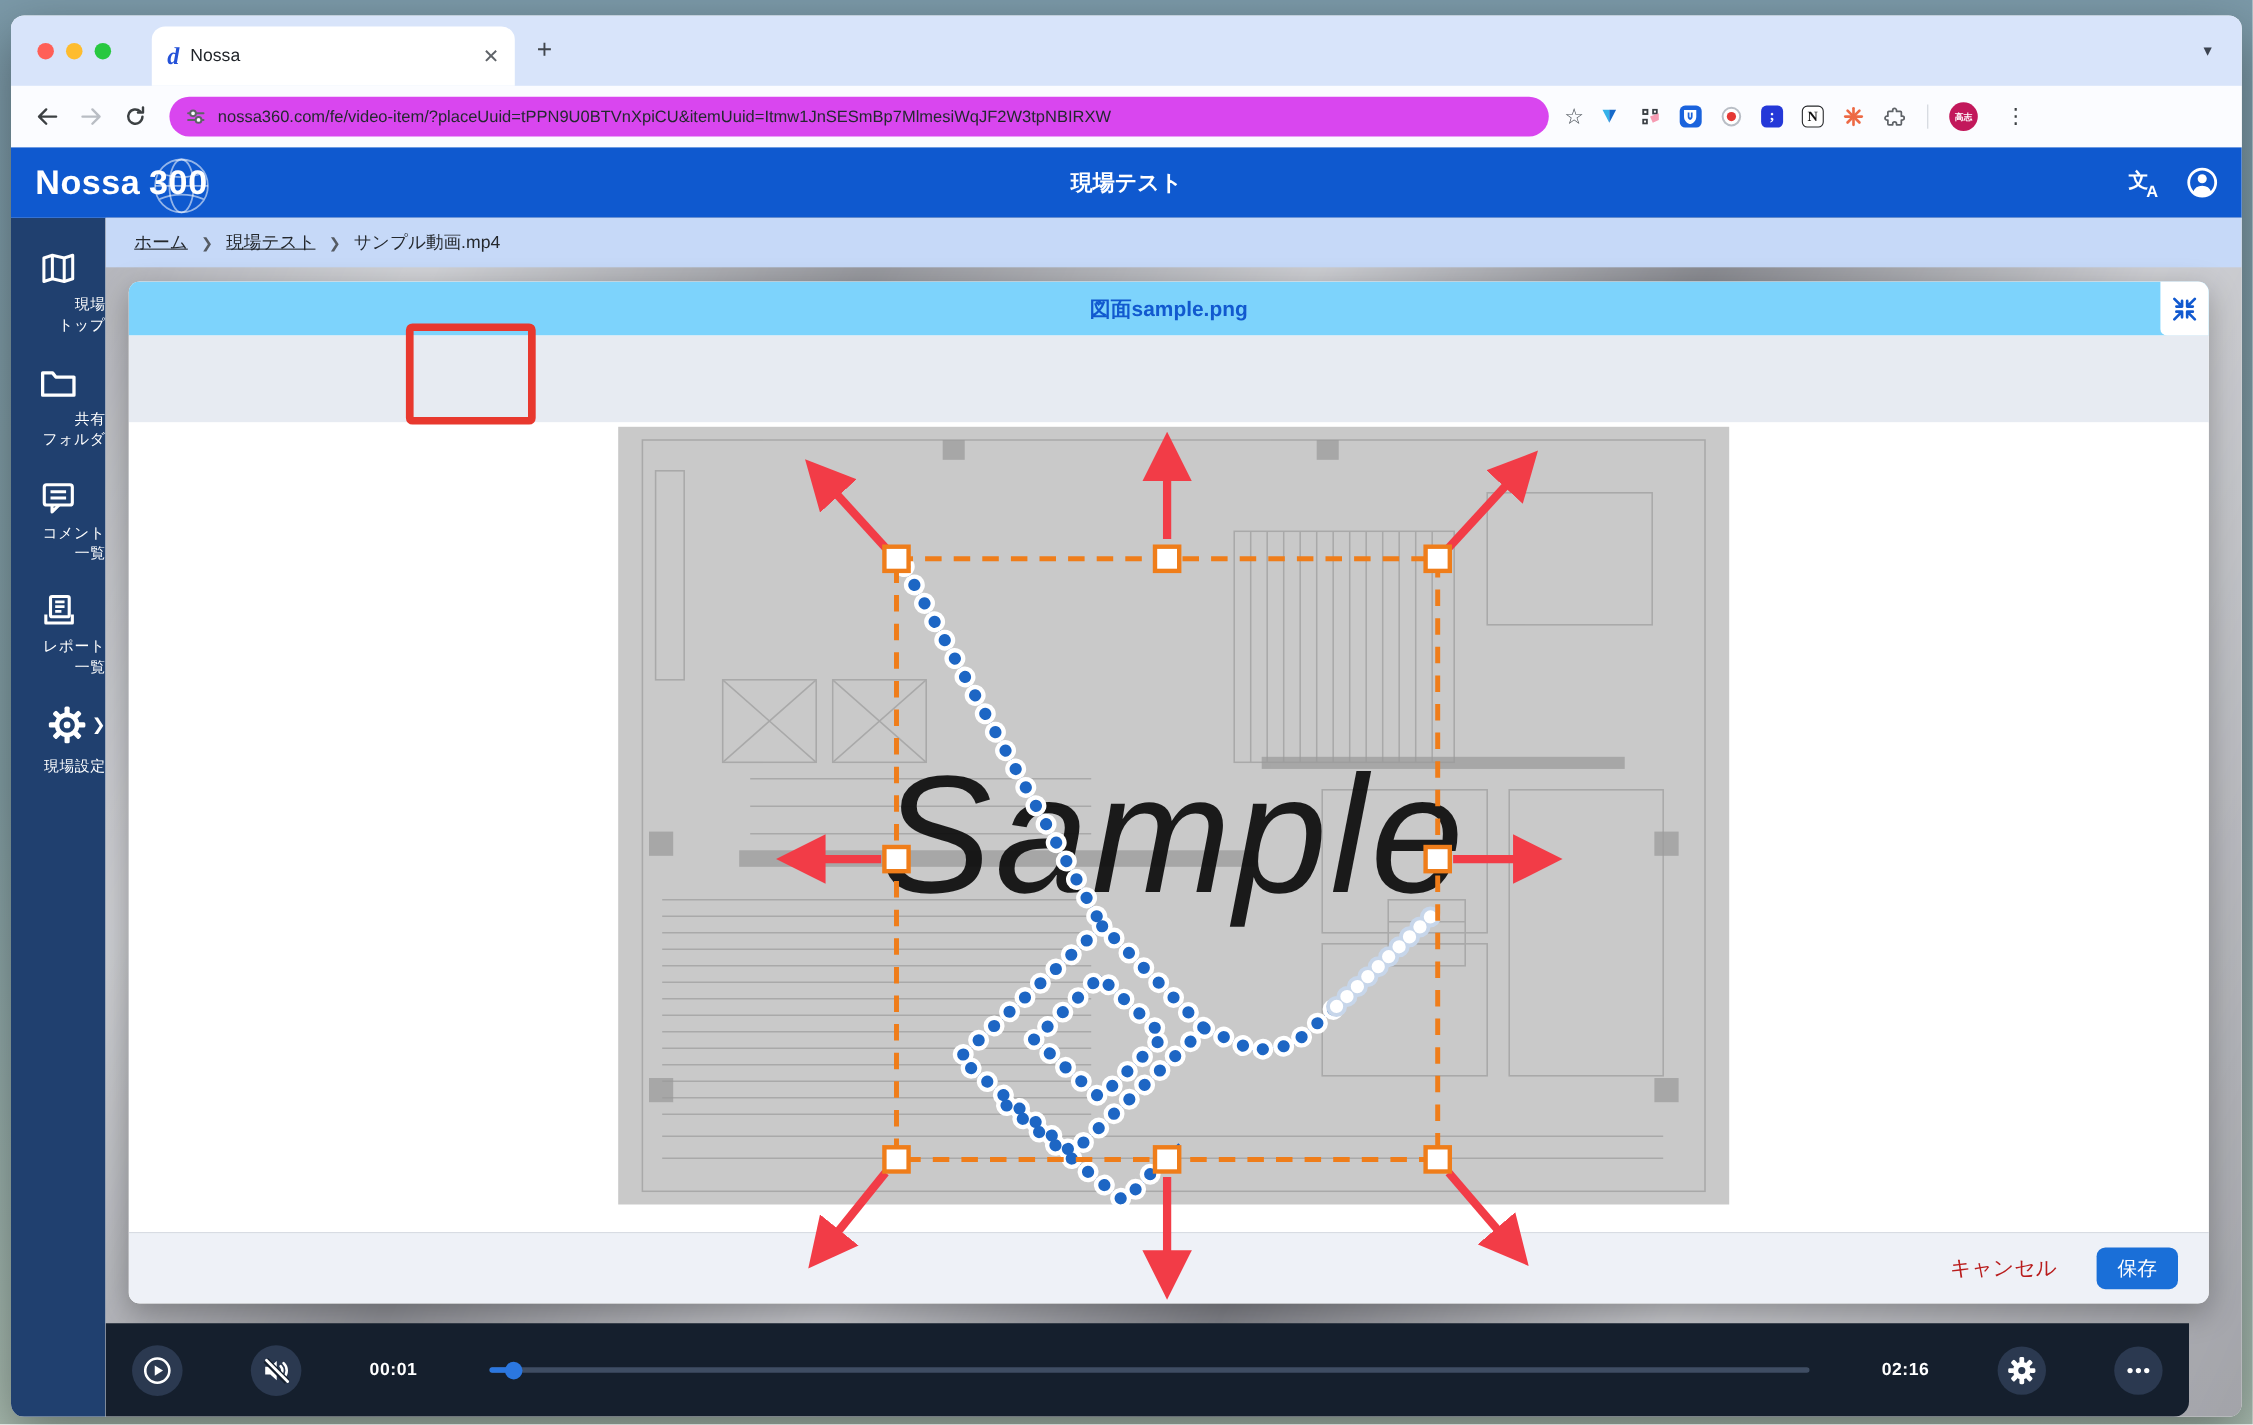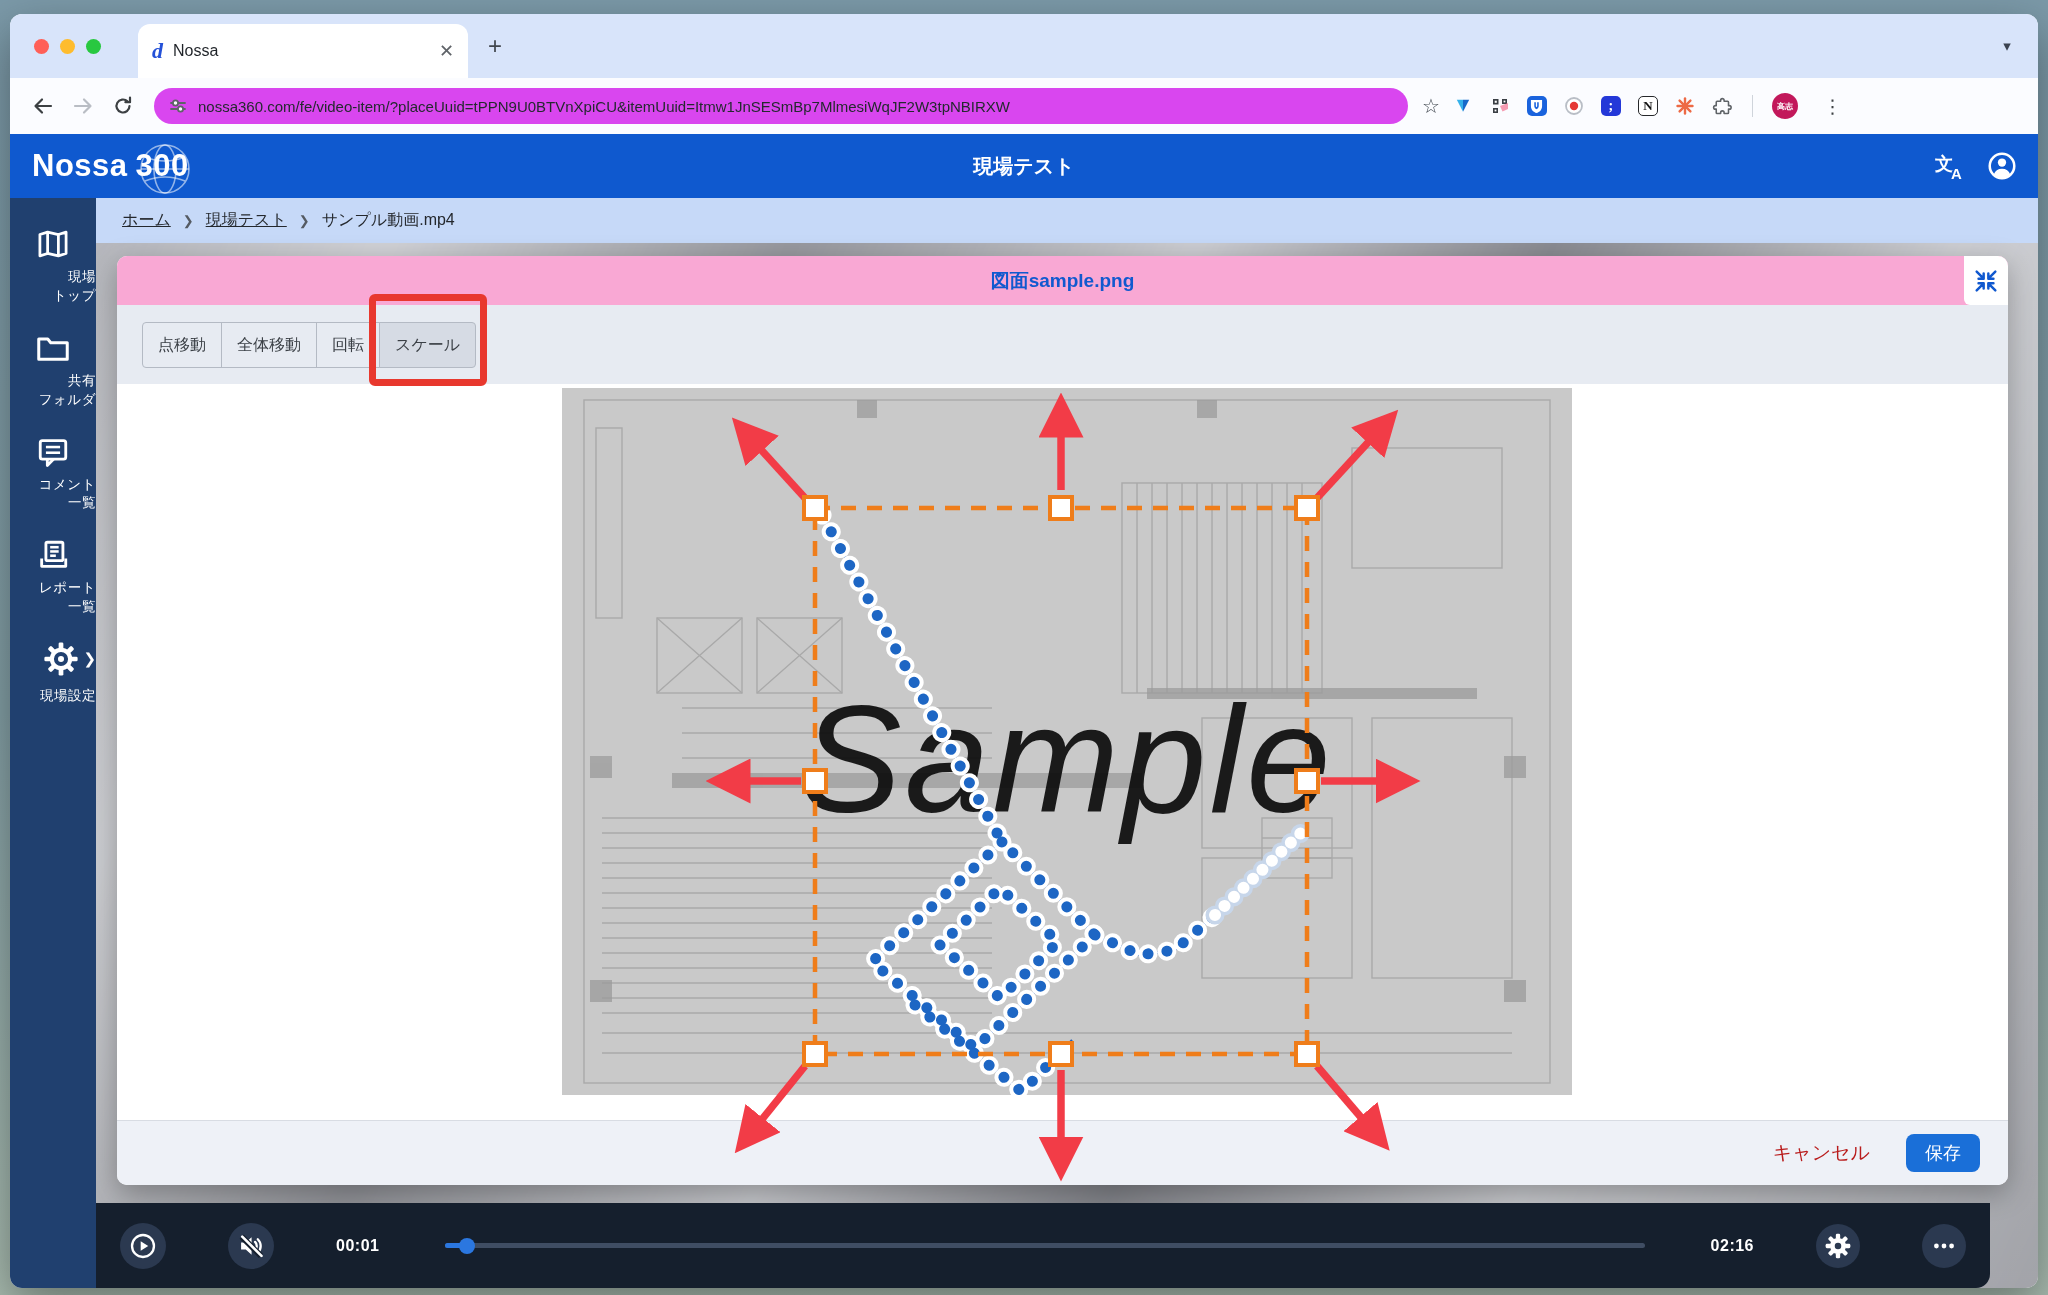--- a/index.html
+++ b/index.html
@@ -59,21 +59,21 @@
     opacity:.55; }
   .crumbbar { position:relative; height:45px; background:#c6d9f8; display:flex; align-items:center;
     padding-left:22px; font-size:16px; color:#24282d; z-index:2; }
   .crumb { text-decoration:underline; color:#24282d; margin:0 4px; }
   .crumb.current { text-decoration:none; }
   .crumbsep { color:#555b63; font-size:13px; margin:0 8px; }
 
   
   .card { position:absolute; left:21px; top:58px; width:1891px; height:929px; background:#fff;
     border-radius:10px; box-shadow:0 8px 28px rgba(0,0,0,.28); overflow:hidden; z-index:3; }
-  .card-header { position:relative; height:49px; background:#f9a8d4; display:flex; align-items:center; justify-content:center; }
+  .card-header { position:relative; height:49px; background:#7dd3fc; display:flex; align-items:center; justify-content:center; }
   .card-title { color:#1159cf; font-size:19px; font-weight:700; }
   .collapse-box { position:absolute; right:0; top:0; width:44px; height:49px; background:#fff;
     display:flex; align-items:center; justify-content:center; border-radius:0 0 0 6px; }
   .toolstrip { position:relative; height:79px; background:#e7ebf2; }
   .btngroup { position:absolute; left:25px; top:17px; display:flex; }
   .tbtn { height:46px; padding:0 15px; display:flex; align-items:center; font-size:16px; color:#3a3f45;
     background:#e7ebf2; border:1px solid #b4bac4; margin-left:-1px; }
   .tbtn:first-child { border-radius:4px 0 0 4px; margin-left:0; }
   .tbtn:last-child { border-radius:0 4px 4px 0; }
   .tbtn.selected { background:#d6dbe4; }
@@ -346,26 +346,20 @@
                   <path d="M4,4 L10,10 M10,10 H5.6 M10,10 V5.6"></path>
                   <path d="M20,4 L14,10 M14,10 H18.4 M14,10 V5.6"></path>
                   <path d="M4,20 L10,14 M10,14 H5.6 M10,14 V18.4"></path>
                   <path d="M20,20 L14,14 M14,14 H18.4 M14,14 V18.4"></path>
                 </g>
               </svg>
             </div>
           </div>
 
           <div class="toolstrip">
-            <div class="btngroup">
-              <div class="tbtn">点移動</div>
-              <div class="tbtn">全体移動</div>
-              <div class="tbtn">回転</div>
-              <div class="tbtn selected">スケール</div>
-            </div>
             <div class="redbox"></div>
           </div>
 
           <div class="canvas">
             <div class="plan">
               <svg width="1010" height="707" viewBox="0 0 1010 707">
                 <g fill="none" stroke="#8f8f8f" stroke-width="1.4" opacity=".55">
                   <rect x="22" y="12" width="966" height="683"></rect>
                   <rect x="34" y="40" width="26" height="190"></rect>
                   <rect x="95" y="230" width="85" height="75"></rect>

